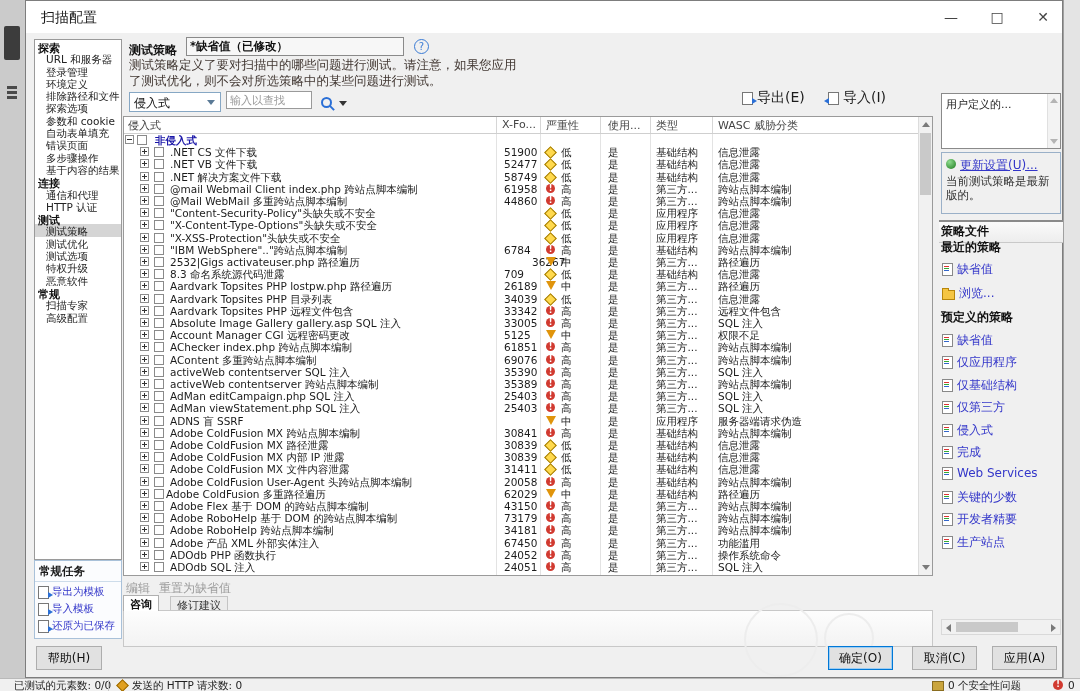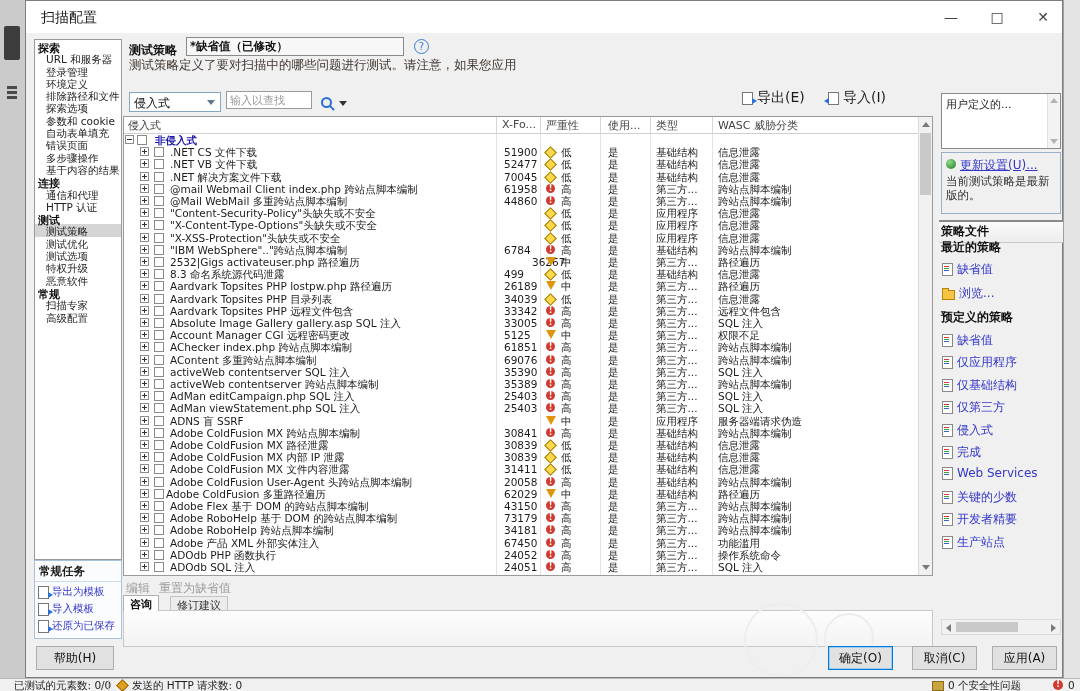--- a/index.html
+++ b/index.html
@@ -19,21 +19,21 @@
   .winbtn{top:0;width:46px;height:32px;text-align:center;line-height:32px;font-size:14px;color:#444;cursor:default;}
   
   .navpanel{left:8px;top:38px;width:88px;height:521px;background:#fff;border:1px solid #9a9a9a;box-sizing:border-box;overflow:hidden;}
   .nav-header{font-size:11px;font-weight:bold;color:#111;padding:1px 0 0 3px;height:11.3px;white-space:nowrap;}
   .nav-item{font-size:10.5px;color:#222;padding:1px 0 0 11px;height:11.3px;white-space:nowrap;overflow:hidden;}
   .nav-item.sel{background:#d5d5d5;}
   
   .tasksbox{left:8px;top:559px;width:88px;height:79px;background:#fbfcfe;border:1px solid #a9c1d9;box-sizing:border-box;}
   .tasks-title{font-size:11.5px;font-weight:bold;color:#1b1b1b;padding:3px 0 2px 4px;border-bottom:1px solid #cddcea;}
   .task-link{font-size:10.5px;color:#3336c9;padding:3px 0 0 3px;white-space:nowrap;display:flex;align-items:center;gap:3px;}
-  .helpbtn{left:10px;top:645px;width:78px;height:24px;background:#e1e1e1;border:1px solid #adadad;font-size:12px;color:#111;text-align:center;line-height:22px;box-sizing:border-box;}
+  .helpbtn{left:10px;top:645px;width:66px;height:24px;background:#e1e1e1;border:1px solid #adadad;font-size:12px;color:#111;text-align:center;line-height:22px;box-sizing:border-box;}
   
   .lbl-policy{left:103px;top:41px;font-size:12px;font-weight:bold;color:#111;}
   .policy-value{left:160px;top:36px;width:218px;height:19px;border:1px solid #8a8a8a;background:#f7f7f7;font-size:11.5px;font-weight:bold;color:#111;padding:1px 3px;box-sizing:border-box;font-family:inherit;}
   .helpicon{left:388px;top:38px;width:13px;height:13px;border:1px solid #3a7bd5;border-radius:50%;color:#3a7bd5;font-size:10px;line-height:13px;text-align:center;}
   .helpicon::after{content:"?";}
   .desc{left:103px;top:56px;font-size:12.5px;color:#413732;line-height:16px;white-space:nowrap;}
   .combo{left:103px;top:91px;width:92px;height:20px;background:#fff;border:1px solid #86a7c4;box-sizing:border-box;font-size:12px;color:#111;padding:2px 0 0 4px;}
   .combo-arrow{left:181px;top:99px;width:0;height:0;border-left:4px solid transparent;border-right:4px solid transparent;border-top:5px solid #5a7a96;}
   .searchbox{left:200px;top:90px;width:86px;height:18px;border:1px solid #9a9a9a;box-sizing:border-box;font-size:11px;color:#333;padding:1px 3px;background:#fff;font-family:inherit;}
   .searchbox::placeholder{color:#9a9a9a;}
@@ -176,20 +176,21 @@
         </div>
     </div>
 
     <div class="abs helpbtn">帮助(H)</div>
 
     <span class="abs lbl-policy">测试策略</span>
     <input class="abs policy-value" readonly="" value="*缺省值（已修改）" style="">
     <span class="abs helpicon"></span>
     <div class="abs desc">
       <div>测试策略定义了要对扫描中的哪些问题进行测试。请注意，如果您应用</div>
+      <div>了测试优化，则不会对所选策略中的某些问题进行测试。</div>
     </div>
 
     <div class="abs combo">侵入式</div>
     <div class="abs combo-arrow"></div>
     <input class="abs searchbox" placeholder="输入以查找" style="">
     <span class="abs mag"></span>
     <span class="abs caret"></span>
 
     <span class="abs exportlink">
       <span class="page-ic out"></span>
@@ -244,21 +245,21 @@
             <span class="sev-ic sev-low" style="left: 422px;"></span>
             <span style="left: 437px;">低</span>
             <span style="left: 484px;">是</span>
             <span style="left: 532px;">基础结构</span>
             <span style="left: 594px;">信息泄露</span>
           </div>
           <div class="row" style="top: 36.6px;">
             <span class="exp plus" style="left: 16px;"></span>
             <span class="cbx" style="left: 30px;"></span>
             <span style="left: 46px; max-width: 324px; overflow: hidden;">.NET 解决方案文件下载</span>
-            <span style="left: 380px;">70045</span>
+            <span style="left: 380px;">58749</span>
             <span class="sev-ic sev-low" style="left: 422px;"></span>
             <span style="left: 437px;">低</span>
             <span style="left: 484px;">是</span>
             <span style="left: 532px;">基础结构</span>
             <span style="left: 594px;">信息泄露</span>
           </div>
           <div class="row" style="top: 48.8px;">
             <span class="exp plus" style="left: 16px;"></span>
             <span class="cbx" style="left: 30px;"></span>
             <span style="left: 46px; max-width: 324px; overflow: hidden;">@mail Webmail Client index.php 跨站点脚本编制</span>
@@ -332,21 +333,21 @@
             <span class="sev-ic sev-med" style="left: 422px;"></span>
             <span style="left: 437px;">中</span>
             <span style="left: 484px;">是</span>
             <span style="left: 532px;">第三方...</span>
             <span style="left: 594px;">路径遍历</span>
           </div>
           <div class="row" style="top: 134.2px;">
             <span class="exp plus" style="left: 16px;"></span>
             <span class="cbx" style="left: 30px;"></span>
             <span style="left: 46px; max-width: 324px; overflow: hidden;">8.3 命名系统源代码泄露</span>
-            <span style="left: 380px;">499</span>
+            <span style="left: 380px;">709</span>
             <span class="sev-ic sev-low" style="left: 422px;"></span>
             <span style="left: 437px;">低</span>
             <span style="left: 484px;">是</span>
             <span style="left: 532px;">基础结构</span>
             <span style="left: 594px;">信息泄露</span>
           </div>
           <div class="row" style="top: 146.4px;">
             <span class="exp plus" style="left: 16px;"></span>
             <span class="cbx" style="left: 30px;"></span>
             <span style="left: 46px; max-width: 324px; overflow: hidden;">Aardvark Topsites PHP lostpw.php 路径遍历</span>

